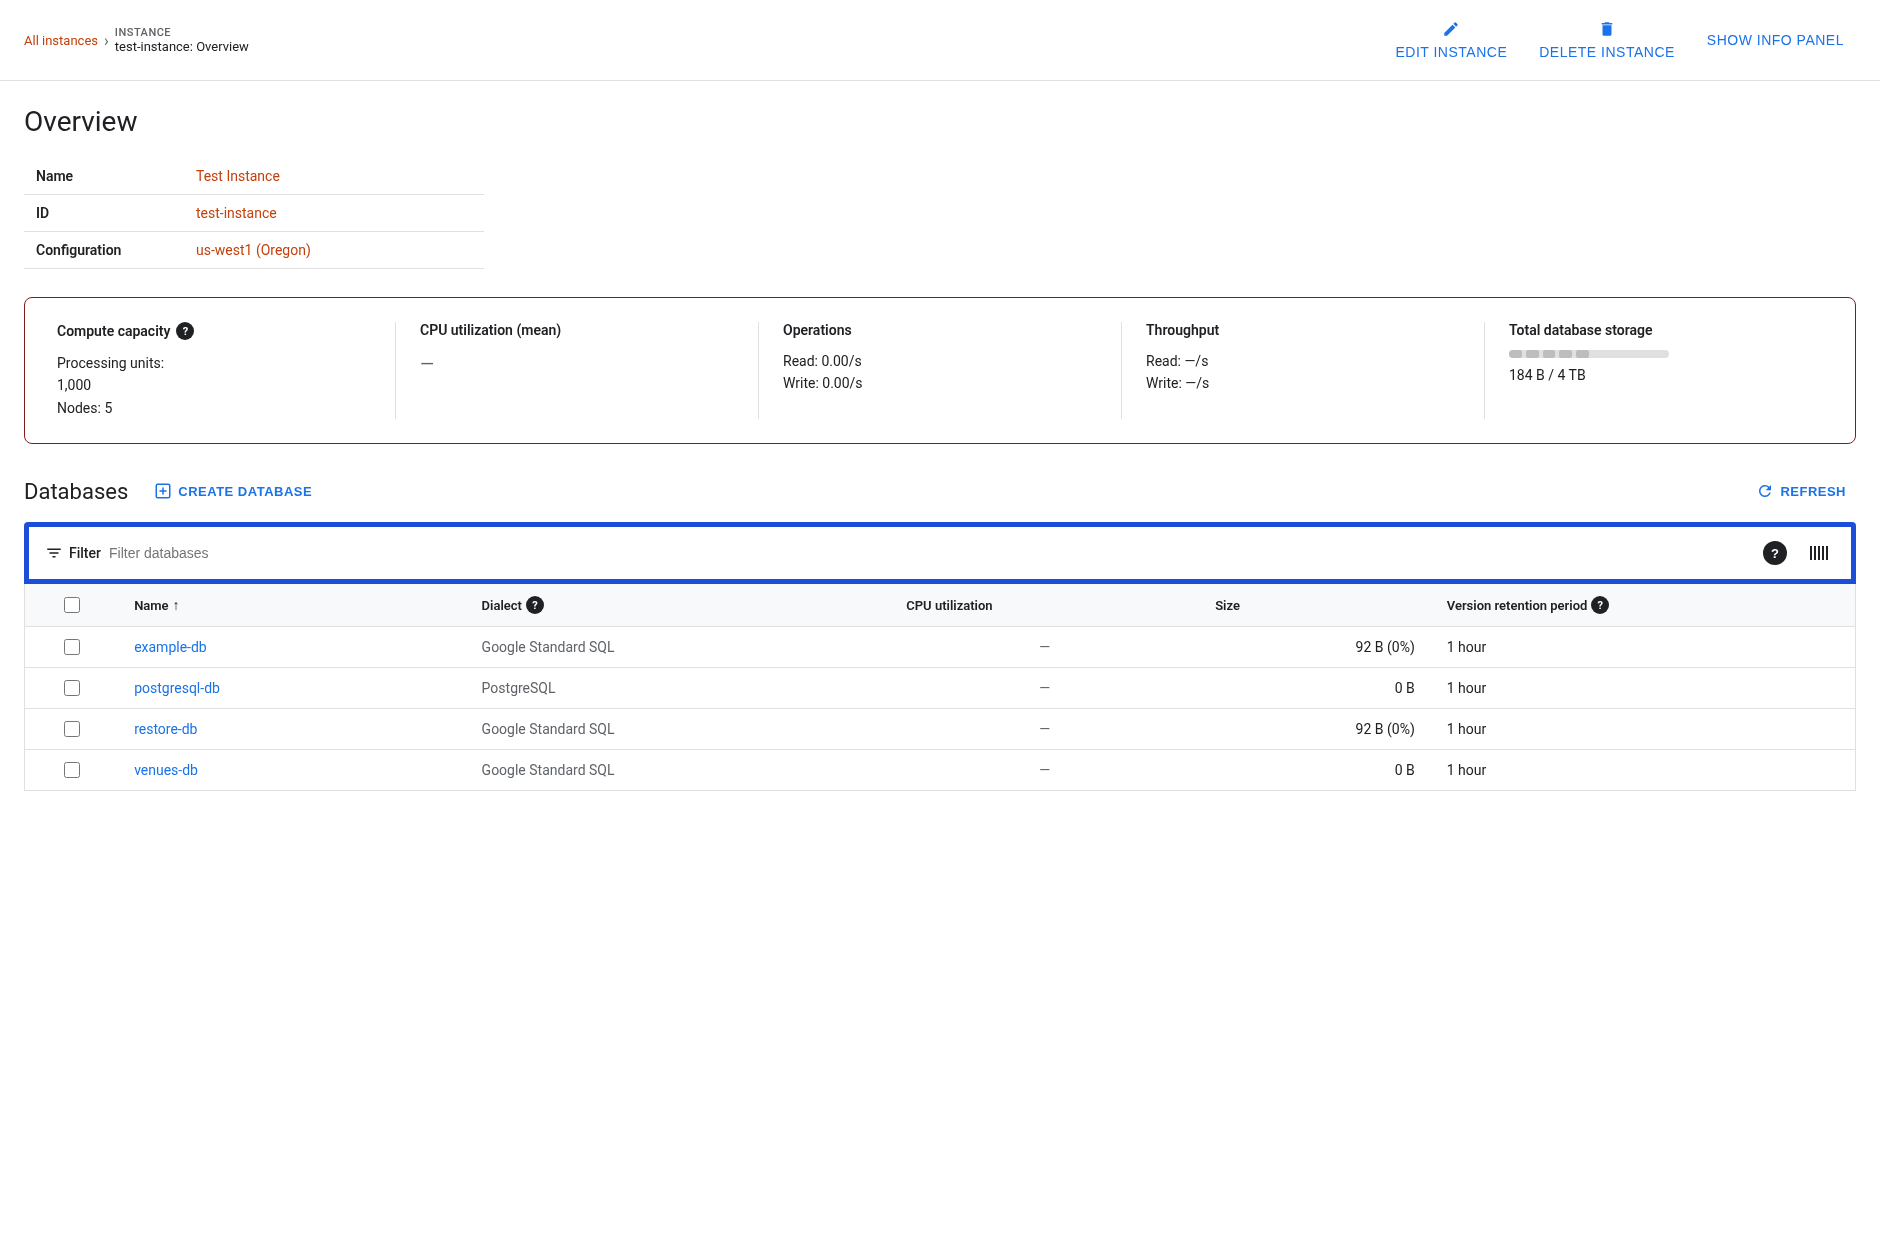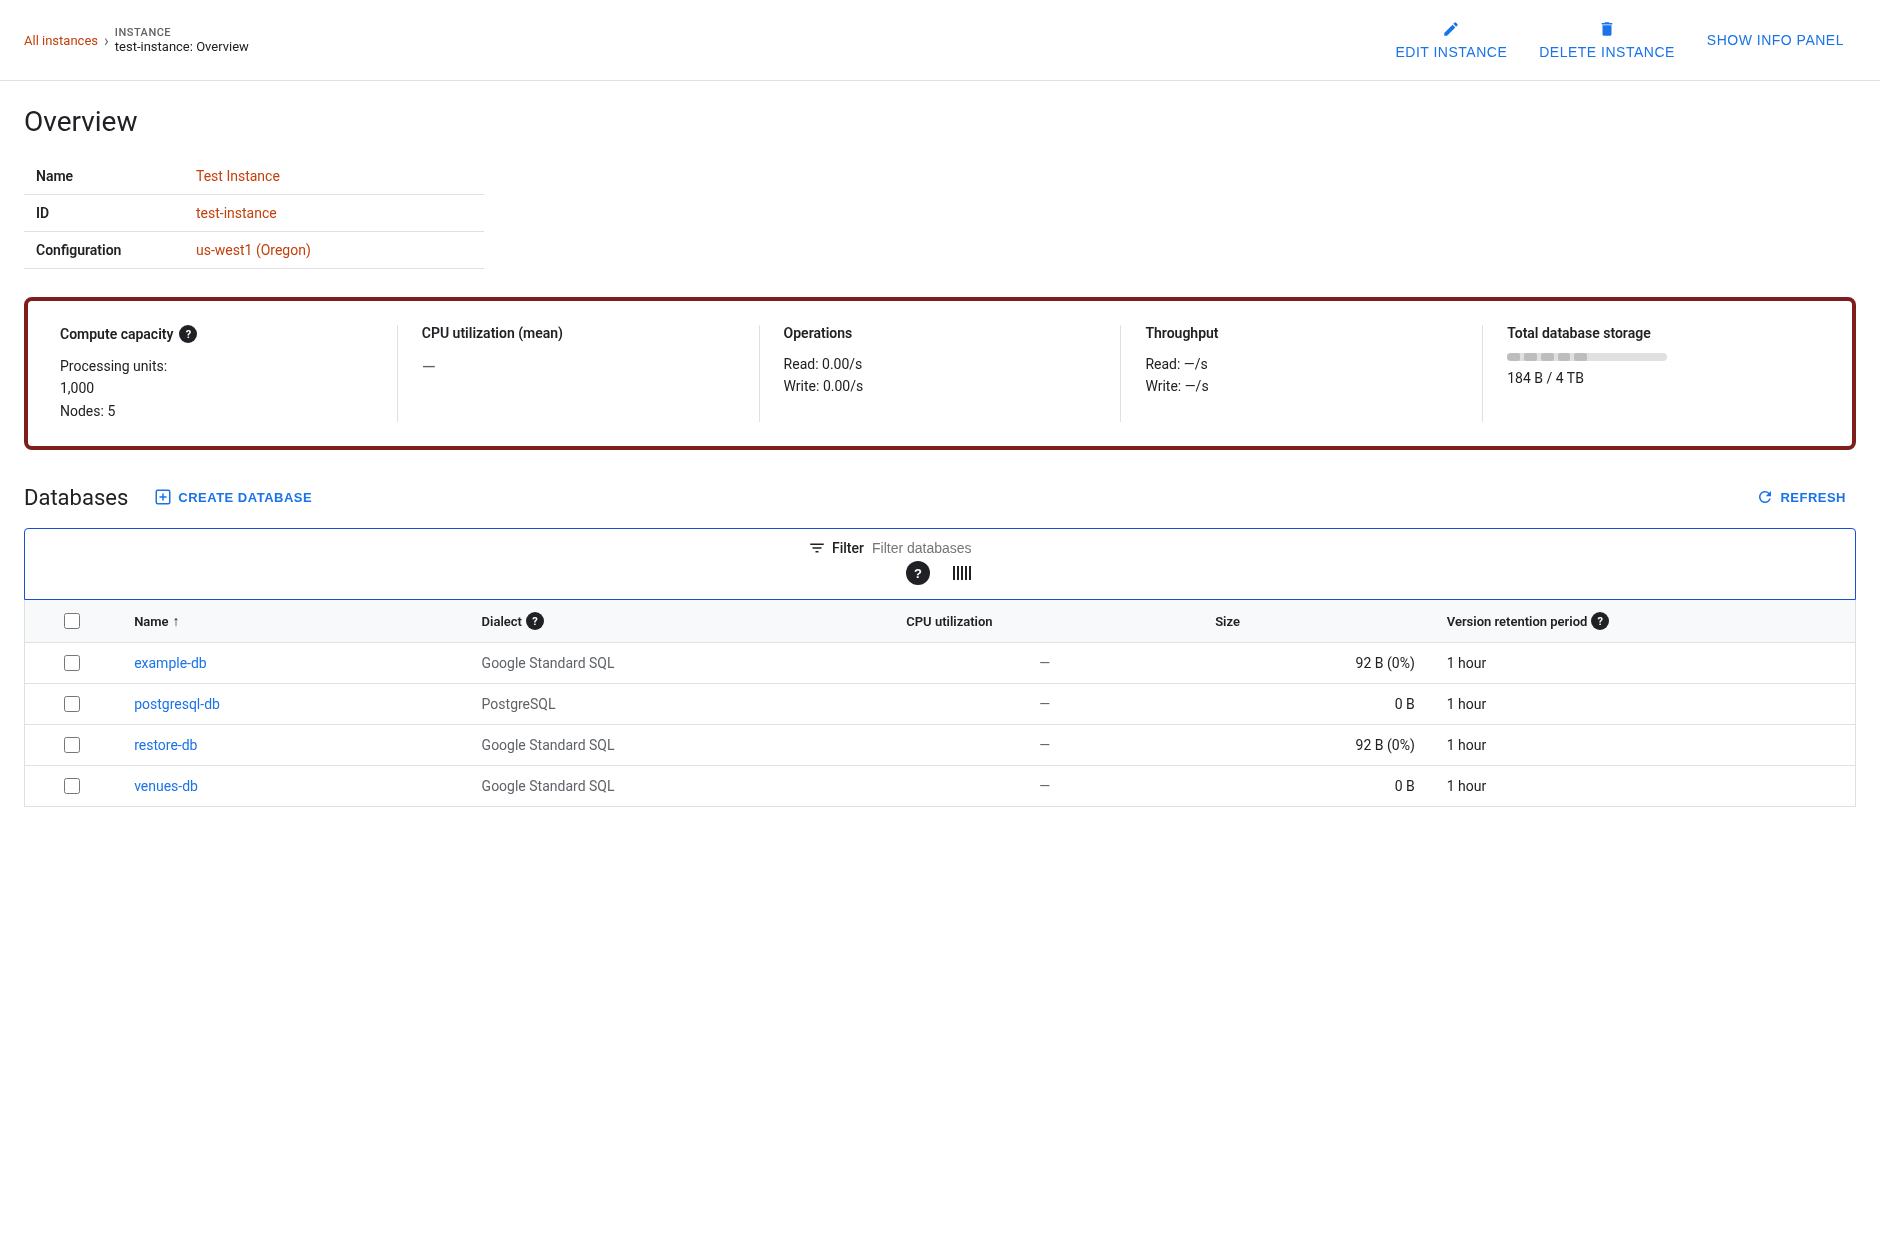--- a/index.html
+++ b/index.html
@@ -101,21 +101,21 @@
       font-weight: 600;
       width: 160px;
       color: #202124;
     }
     .overview-table td:last-child {
       color: #c2410c;
     }
 
     
     .metrics-card {
-      border: 4px solid #7f1d1d;
+      border: 1px solid #7f1d1d;
       border-radius: 8px;
       padding: 24px 32px;
       margin-bottom: 32px;
       display: flex;
       gap: 0;
     }
     .metric-section {
       flex: 1;
       padding-right: 24px;
       border-right: 1px solid #e0e0e0;
@@ -223,24 +223,23 @@
       text-transform: uppercase;
       letter-spacing: 0.5px;
     }
 
     
     .filter-bar {
       display: flex;
       align-items: center;
       justify-content: space-between;
       padding: 10px 16px;
-      border: 1px solid #1d4ed8;
+      border: 5px solid #1d4ed8;
       border-radius: 4px 4px 0 0;
       background: #fff;
-      flex-direction: column;
     }
     .filter-left {
       display: flex;
       align-items: center;
       gap: 8px;
     }
     .filter-icon-label {
       display: flex;
       align-items: center;
       gap: 6px;

